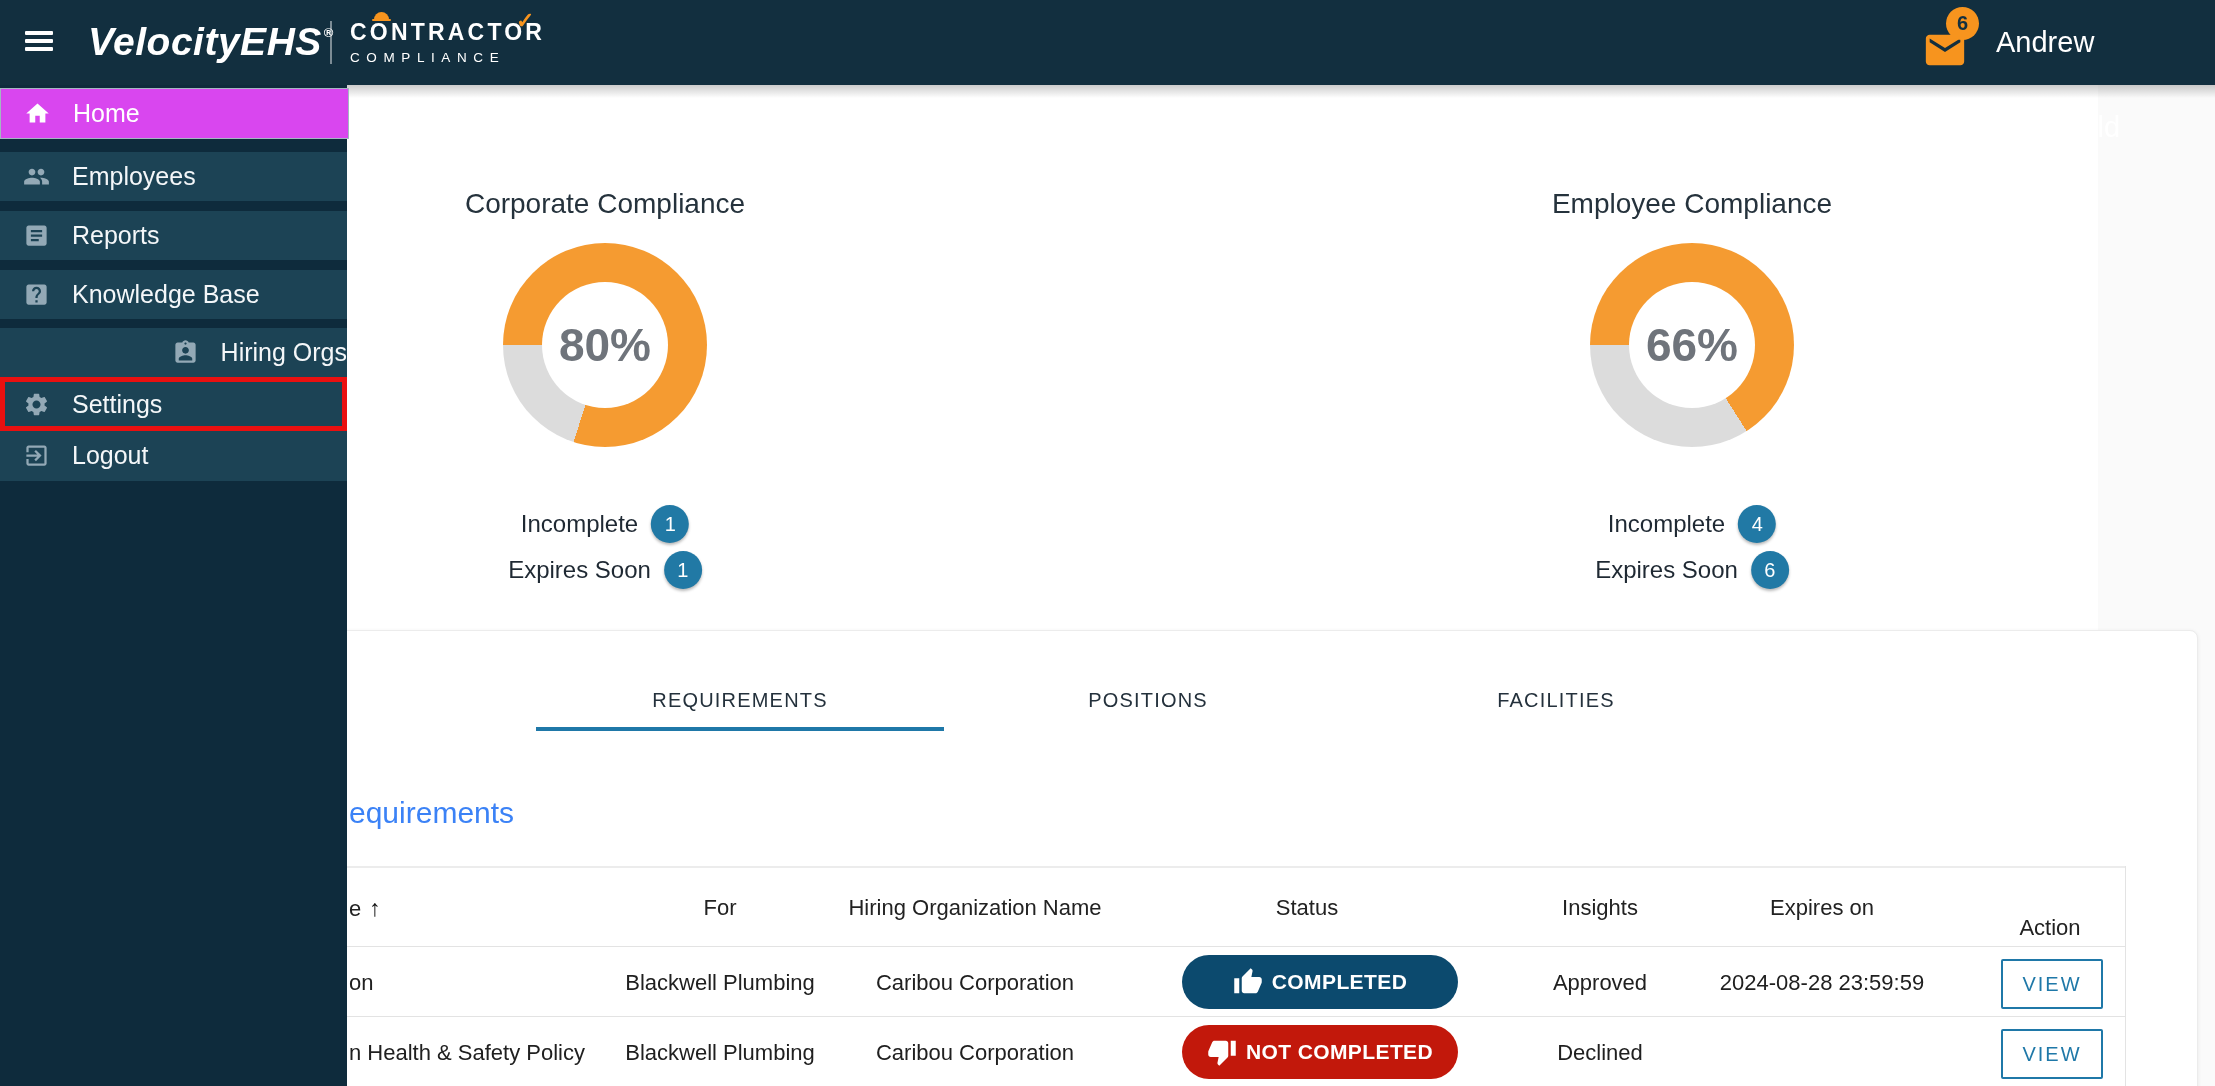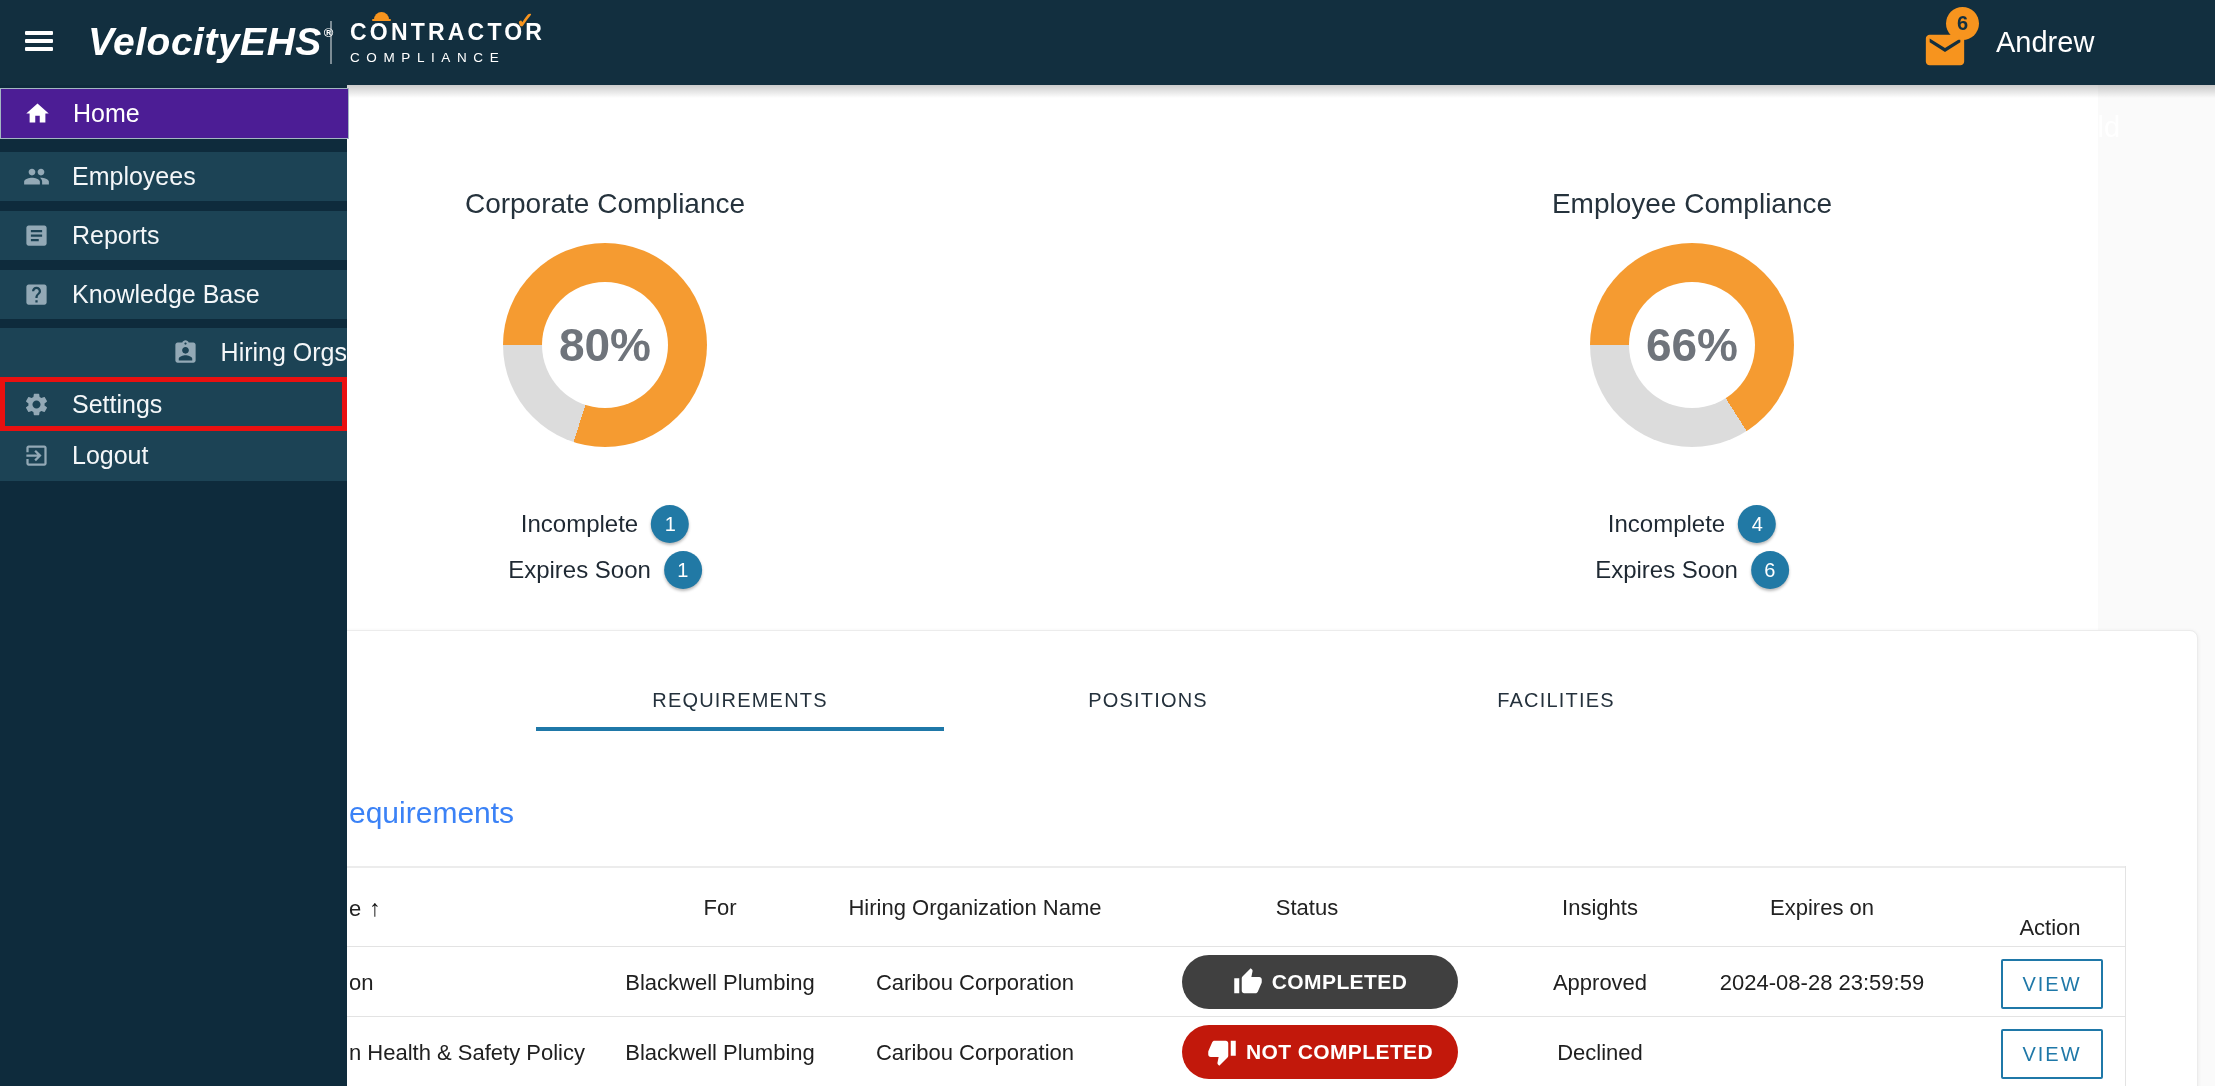--- a/index.html
+++ b/index.html
@@ -30,21 +30,21 @@
     background:linear-gradient(rgba(0,0,0,.20),rgba(0,0,0,0));z-index:40;}
   .lower-card{position:absolute;left:22px;top:630px;width:2174px;height:470px;background:#fff;border:1px solid #ECECEC;
     border-radius:8px;box-shadow:0 1px 4px rgba(0,0,0,.07);}
 
   
   .sidebar{position:absolute;left:0;top:85px;width:347px;height:1001px;background:#0E2B3C;z-index:50;}
   .nav-item{position:absolute;left:0;width:347px;height:49px;background:#1C4355;display:flex;align-items:center;cursor:pointer;}
   .nav-item .ic{margin-left:23px;width:27px;height:27px;flex:0 0 27px;}
   .nav-item .ic svg{width:27px;height:27px;fill:#93A9B6;}
   .nav-item .lbl{margin-left:22px;color:#F4F7F9;font-size:25px;}
-  .nav-item.selected{background:#4c1d95;border:1px solid #A3B7C2;}
+  .nav-item.selected{background:#d946ef;border:1px solid #A3B7C2;}
   .nav-item.selected .ic svg{fill:#FFFFFF;}
   .nav-item.selected .lbl{color:#FFFFFF;}
   .settings-box{position:absolute;left:0;top:292px;width:337px;height:44px;border:5px solid #EA1010;z-index:5;pointer-events:none;}
 
   
   .comp-title{position:absolute;top:188px;transform:translateX(-50%);font-size:28px;color:#25323C;white-space:nowrap;}
   .donut{position:absolute;top:243px;width:204px;height:204px;border-radius:50%;
     background:conic-gradient(from 270deg,#F59B31 calc(var(--p)*1%),#DCDCDC 0);}
   .donut .hole{position:absolute;left:39px;top:39px;width:126px;height:126px;border-radius:50%;background:#fff;
     display:flex;align-items:center;justify-content:center;font-size:46px;font-weight:700;color:#6F747B;}
@@ -63,21 +63,21 @@
   .section-heading{position:absolute;left:349px;top:796px;font-size:30px;color:#3b82f6;}
   .hline{position:absolute;background:#E3E3E3;height:1px;}
   .vline{position:absolute;background:#E3E3E3;width:1px;}
   .th{position:absolute;top:895px;font-size:22px;font-weight:500;color:#222;white-space:nowrap;}
   .td{position:absolute;font-size:22px;color:#202020;white-space:nowrap;}
   .ctr{transform:translateX(-50%);}
   .sort-arrow{font-size:23px;font-weight:700;margin-left:8px;color:#111;}
   .pill{position:absolute;width:276px;height:54px;border-radius:27px;display:flex;align-items:center;justify-content:center;
     color:#fff;font-size:21px;font-weight:700;letter-spacing:.4px;}
   .pill svg{width:30px;height:30px;fill:#fff;margin-right:9px;}
-  .pill.completed{background:#404040;}
+  .pill.completed{background:#0c4a6e;}
   .pill.not_completed{background:#C2180B;}
   .view-btn{position:absolute;width:98px;height:46px;border:2px solid #1F78A8;border-radius:2px;background:#fff;
     color:#1F78A8;font-size:20px;font-weight:500;letter-spacing:2px;display:flex;align-items:center;justify-content:center;cursor:pointer;}
 </style>
 </head>
 <body>
 
 <div id="app">
 
   <div class="upper-panel"></div>

